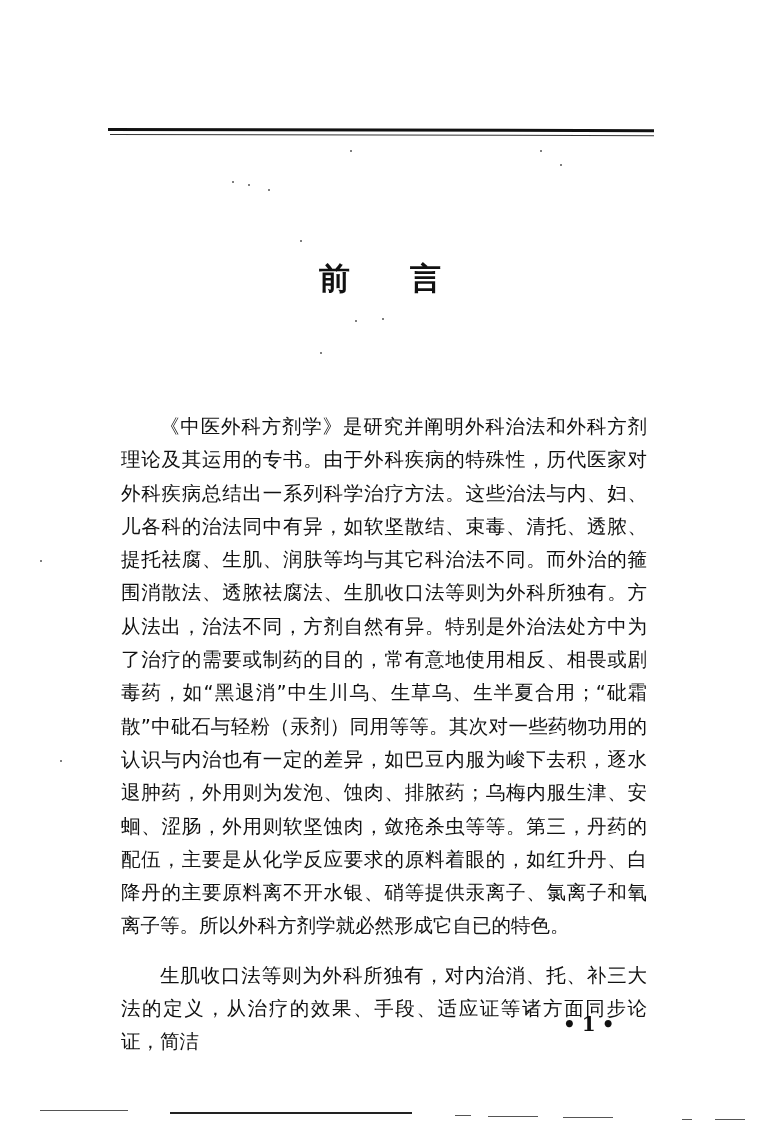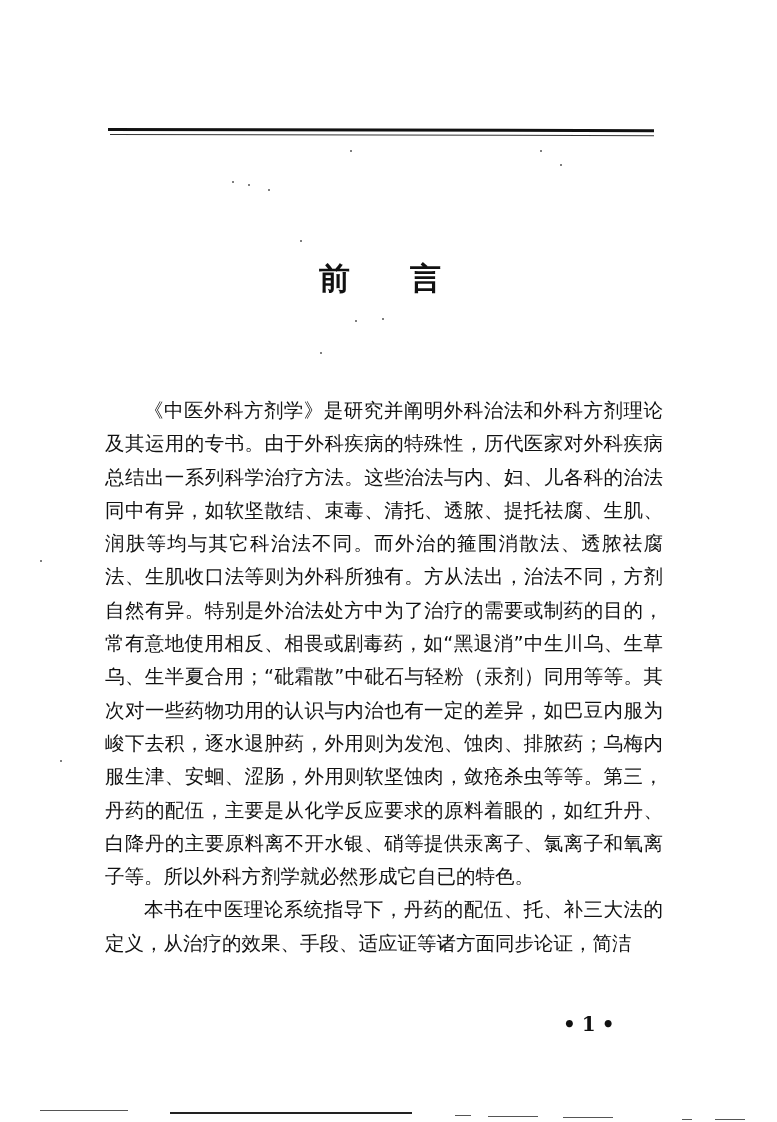--- a/index.html
+++ b/index.html
@@ -60,21 +60,21 @@
       left: 105px;
       top: 394px;
       width: 558px;
       font-family: "DejaVu Sans", sans-serif;
       font-size: 19.5px;
       line-height: 33.3px;
       text-align: justify;
       text-justify: inter-character;
     }
     .body-text p {
-      margin: 0;
+      margin: 16px;
       text-indent: 2em;
     }
     .page-number {
       position: absolute;
       left: 563px;
       top: 1012px;
       font-family: "DejaVu Serif", serif;
       font-size: 20px;
       font-weight: bold;
       letter-spacing: 6px;
@@ -107,21 +107,21 @@
     <span style="left:40px;top:560px"></span>
   </div>
 
   <div class="title">
     <span class="ch1">前</span>
     <span class="ch2">言</span>
   </div>
 
   <div class="body-text">
     <p>《中医外科方剂学》是研究并阐明外科治法和外科方剂理论及其运用的专书。由于外科疾病的特殊性，历代医家对外科疾病总结出一系列科学治疗方法。这些治法与内、妇、儿各科的治法同中有异，如软坚散结、束毒、清托、透脓、提托祛腐、生肌、润肤等均与其它科治法不同。而外治的箍围消散法、透脓祛腐法、生肌收口法等则为外科所独有。方从法出，治法不同，方剂自然有异。特别是外治法处方中为了治疗的需要或制药的目的，常有意地使用相反、相畏或剧毒药，如“黑退消”中生川乌、生草乌、生半夏合用；“砒霜散”中砒石与轻粉（汞剂）同用等等。其次对一些药物功用的认识与内治也有一定的差异，如巴豆内服为峻下去积，逐水退肿药，外用则为发泡、蚀肉、排脓药；乌梅内服生津、安蛔、涩肠，外用则软坚蚀肉，敛疮杀虫等等。第三，丹药的配伍，主要是从化学反应要求的原料着眼的，如红升丹、白降丹的主要原料离不开水银、硝等提供汞离子、氯离子和氧离子等。所以外科方剂学就必然形成它自已的特色。</p>
-    <p>本书在中医理论系统指导下，丹药的配伍、托、补三大法的定义，从治疗的效果、手段、适应证等诸方面同步论证，简洁</p>
+    <p>生肌收口法等则为外科所独有，对内治消、托、补三大法的定义，从治疗的效果、手段、适应证等诸方面同步论证，简洁</p>
   </div>
 
   <div class="page-number">•1•</div>
 
   <div class="bottom-rules">
     <span style="left:40px;top:1110px;width:88px"></span>
     <span style="left:170px;top:1112px;width:242px;height:2px;background:#222"></span>
     <span style="left:455px;top:1115px;width:16px"></span>
     <span style="left:488px;top:1116px;width:50px"></span>
     <span style="left:563px;top:1117px;width:50px"></span>

